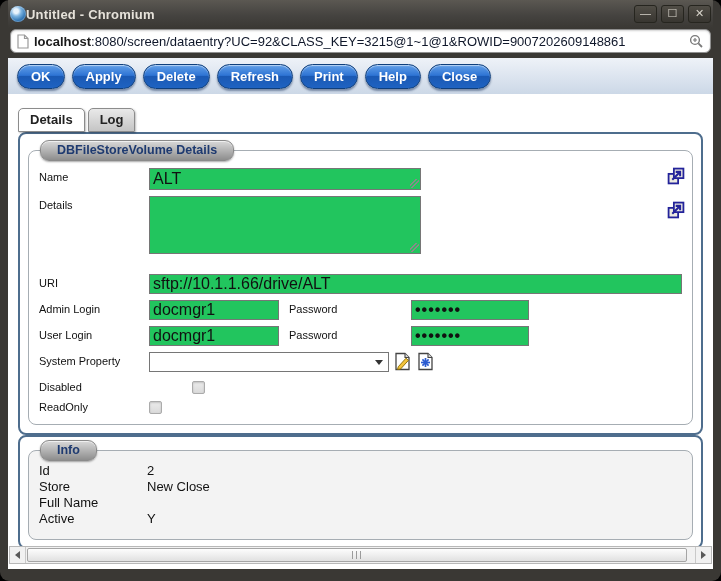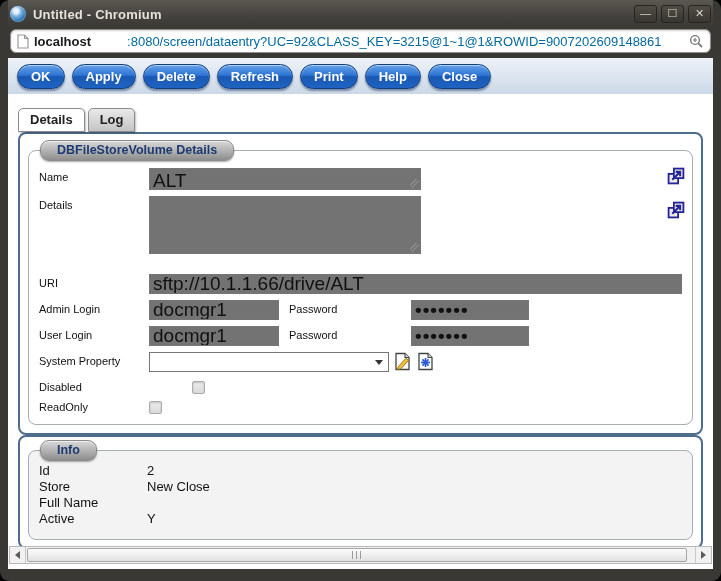--- a/index.html
+++ b/index.html
@@ -3,21 +3,21 @@
 <meta charset="utf-8">
 <style>
   * { box-sizing: border-box; margin: 0; padding: 0; }
   html,body { background:#000; font-family:"Liberation Sans", sans-serif; }
   .window{
     width:721px; height:581px; border-radius:9px; overflow:hidden;
     background:#3a3834; padding:0 8px 12px; position:relative;
   }
   
   .titlebar{
-    height:28px; display:flex; align-items:center; gap:7px;
+    height:28px; display:flex; align-items:center; 
     background:linear-gradient(#5b5852,#454340 55%,#3a3834);
     padding:0 2px;
   }
   .chromium-ball{
     width:16px;height:16px;border-radius:50%;
     background:radial-gradient(circle at 38% 32%, #e8f3fc 0 16%, #7db4e0 35%, #3377b5 65%, #1c4f85);
     box-shadow:inset 0 0 0 1px rgba(255,255,255,.25);
   }
   .title-text{ color:#e6e2da; font-size:13px; font-weight:bold; letter-spacing:.2px; }
   .win-controls{ margin-left:auto; display:flex; gap:4px; }
@@ -28,21 +28,21 @@
   }
   
   .urlrow{ height:30px; padding:1px 2px 5px; }
   .urlbar{
     height:24px; background:#fff; border:1px solid #8f8f8f; border-radius:6px;
     display:flex; align-items:center; padding:0 6px; gap:5px;
     box-shadow:inset 0 1px 2px rgba(0,0,0,.18);
   }
   .url-text{ flex:1; overflow:hidden; white-space:nowrap; font-size:13px; }
   .url-host{ color:#1a1a1a; font-weight:bold; }
-  .url-rest{ color:#0369a1;margin-left:36px; }
+  .url-rest{ color:#0f172a; }
   
   .page{ background:#fff; height:511px; position:relative; overflow:hidden; }
   .app-toolbar{
     height:36px; background:linear-gradient(#eef2f8,#ccd8e7);
     display:flex; align-items:center; gap:7px; padding:0 9px;
   }
   .btn-blue{
     height:25px; padding:0 13px; border-radius:13px;
     border:1px solid #0f3f7c; color:#fff; font-weight:bold; font-size:13px;
     font-family:"Liberation Sans", sans-serif;
@@ -71,22 +71,22 @@
   .legend{
     position:absolute; top:-11px; left:11px; padding:2px 16px 3px;
     background:linear-gradient(#d9d9d9,#8d8d8d);
     border:1px solid #8a8a8a; border-radius:9px;
     color:#1e3a70; font-size:12.5px; font-weight:bold;
     box-shadow:inset 0 1px 0 rgba(255,255,255,.6), 0 1px 2px rgba(0,0,0,.35);
   }
   .frow{ display:flex; align-items:flex-start; margin-bottom:6px; }
   .flabel{ width:110px; font-size:11px; color:#111; padding-top:3px; flex:none; }
   .txt, .ta{
-    font-family:"Liberation Sans", sans-serif; font-size:19px; color:#111;
-    border:1px solid #767676; background:#737373; padding:1px 3px; height:20px;
+    font-family:"Liberation Sans", sans-serif; font-size:16px; color:#111;
+    border:1px solid #767676; background:#22c55e; padding:1px 3px; height:20px;
   }
   .ta{ resize:none; overflow:hidden; display:block; }
   .ta-wrap{ position:relative; display:inline-block; }
   .grip{
     position:absolute; right:2px; bottom:2px; width:9px; height:9px; pointer-events:none;
     background:
       linear-gradient(135deg, transparent 0 4px, #8a8a8a 4px 5.2px, transparent 5.2px 7px, #8a8a8a 7px 8.2px, transparent 8.2px);
   }
   .pw{ font-weight:bold; letter-spacing:1px; }
   .selectbox{

